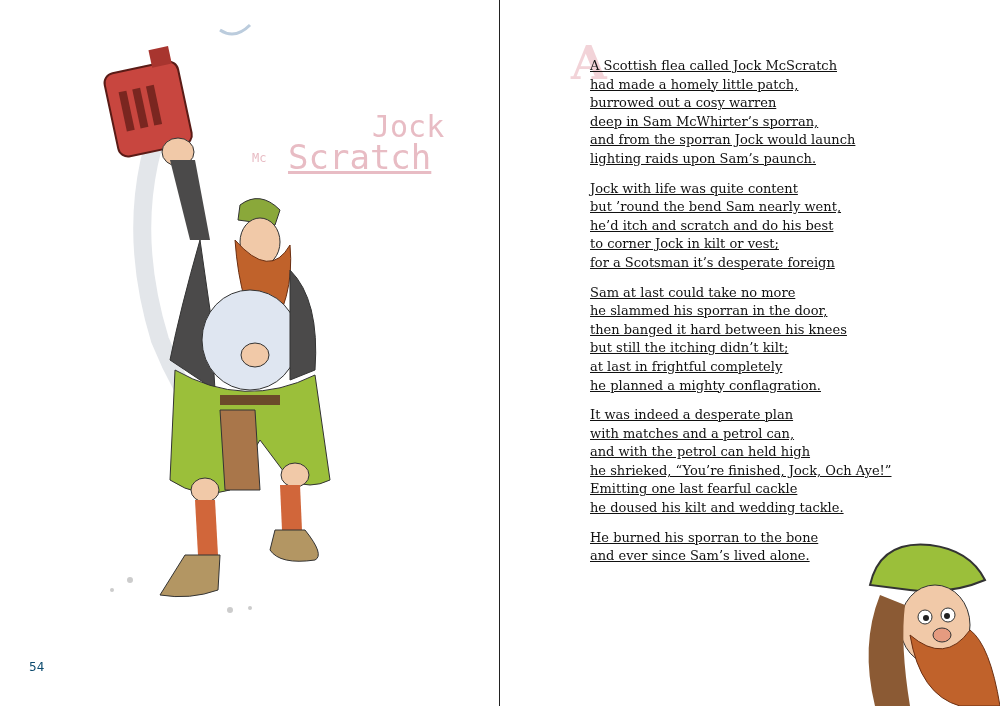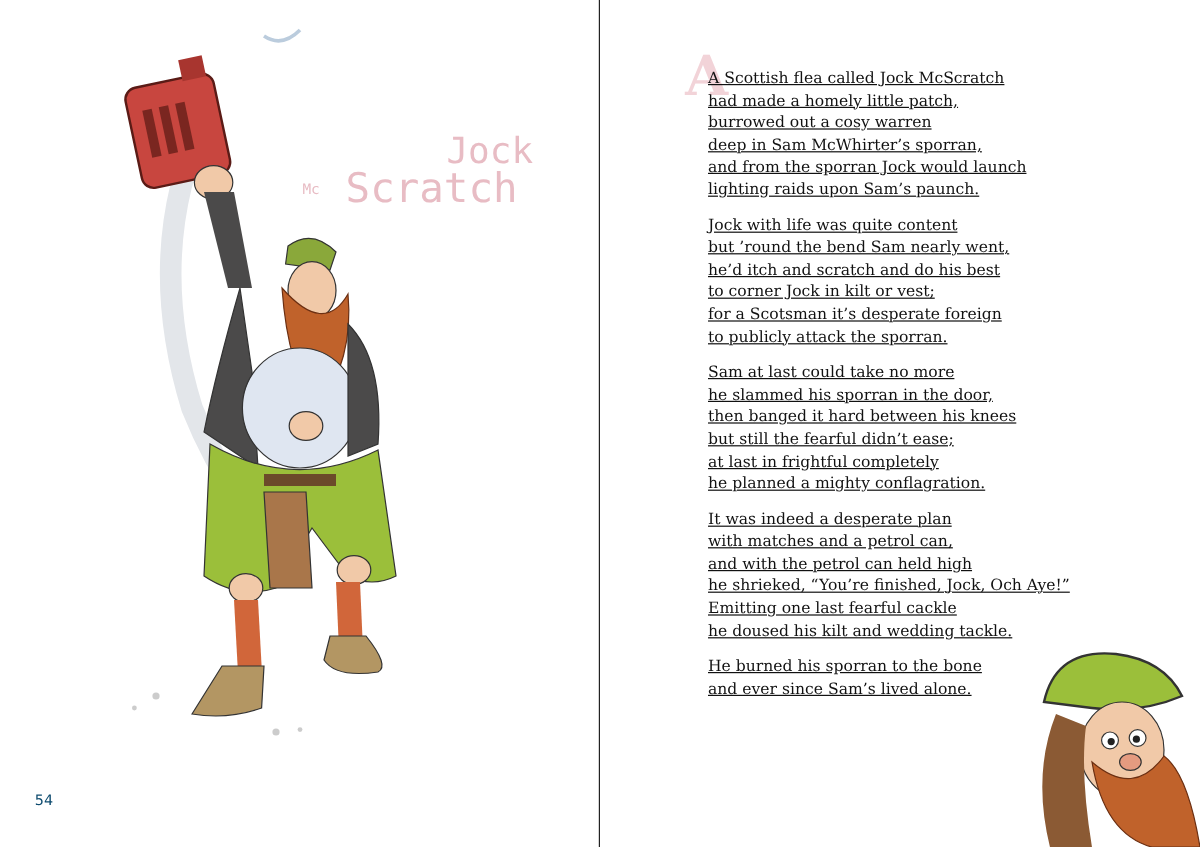--- a/index.html
+++ b/index.html
@@ -5,21 +5,21 @@
   html, body { margin:0; padding:0; }
   body { width:1000px; height:706px; background:#ffffff; position:relative; overflow:hidden; font-family:"DejaVu Serif", serif; }
   .spread { position:absolute; inset:0; }
   .page { position:absolute; top:0; bottom:0; }
   .page-left { left:0; width:499px; }
   .page-right { left:500px; width:500px; }
   .gutter { position:absolute; left:499px; top:0; width:1px; height:706px; background:#222; }
   .title { position:absolute; font-family:"DejaVu Sans Mono", monospace; color:#e8bcc4; line-height:1; }
   .title-jock { left:372px; top:112px; font-size:30px; }
   .title-mc { left:252px; top:152px; font-size:12px; }
-  .title-scratch { left:288px; top:140px; font-size:34px; }
+  .title-scratch { left:288px; top:140px; font-size:34px;text-decoration:underline; }
   .illus { position:absolute; }
   .page-num { position:absolute; left:29px; top:660px; font-family:"DejaVu Sans", sans-serif; font-size:12px; color:#0c4a6e; }
   .poem { position:absolute; left:590px; top:57px; width:360px; font-family:"DejaVu Serif", serif; font-size:13px; color:#111; }
   .stanza { margin:0 0 11px 0; }
   .line { display:block; line-height:18.6px; white-space:nowrap;text-decoration:underline; }
   .dropcap { position:absolute; left:571px; top:40px; font-family:"DejaVu Serif", serif; font-size:46px; color:#f2d3d8; font-weight:bold; line-height:1; }
 </style>
 </head>
 <body>
 
@@ -79,27 +79,26 @@
       <span class="line">deep in Sam McWhirter’s sporran,</span>
       <span class="line">and from the sporran Jock would launch</span>
       <span class="line">lighting raids upon Sam’s paunch.</span>
     </div>
     <div class="stanza">
       <span class="line">Jock with life was quite content</span>
       <span class="line">but ’round the bend Sam nearly went,</span>
       <span class="line">he’d itch and scratch and do his best</span>
       <span class="line">to corner Jock in kilt or vest;</span>
       <span class="line">for a Scotsman it’s desperate foreign</span>
-      <span class="line">to publicly attack the sporran.</span>
     </div>
     <div class="stanza">
       <span class="line">Sam at last could take no more</span>
       <span class="line">he slammed his sporran in the door,</span>
       <span class="line">then banged it hard between his knees</span>
-      <span class="line">but still the fearful didn’t ease;</span>
+      <span class="line">but still the itching didn’t kilt;</span>
       <span class="line">at last in frightful completely</span>
       <span class="line">he planned a mighty conflagration.</span>
     </div>
     <div class="stanza">
       <span class="line">It was indeed a desperate plan</span>
       <span class="line">with matches and a petrol can,</span>
       <span class="line">and with the petrol can held high</span>
       <span class="line">he shrieked, “You’re finished, Jock, Och Aye!”</span>
       <span class="line">Emitting one last fearful cackle</span>
       <span class="line">he doused his kilt and wedding tackle.</span>

